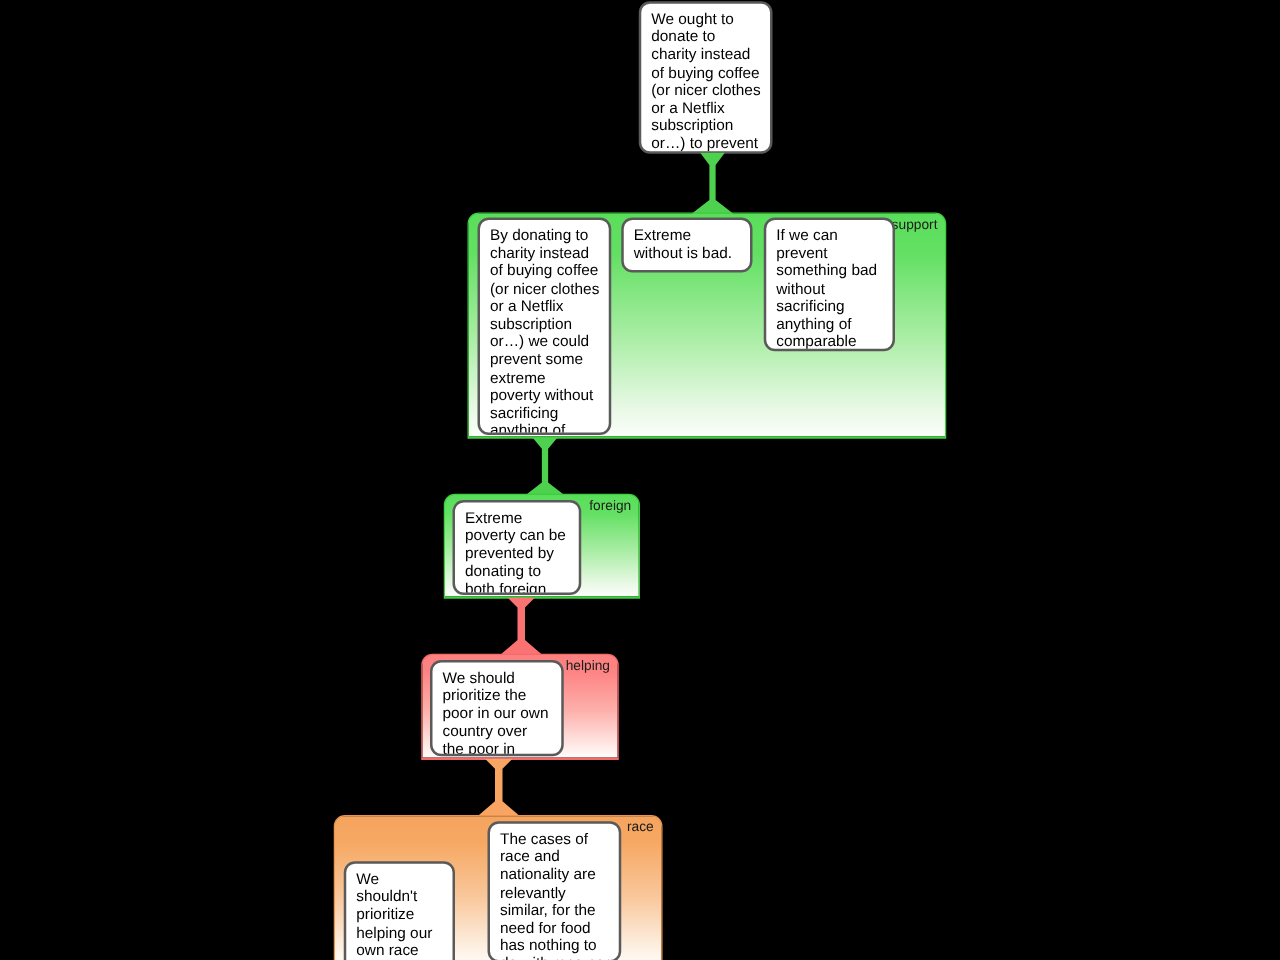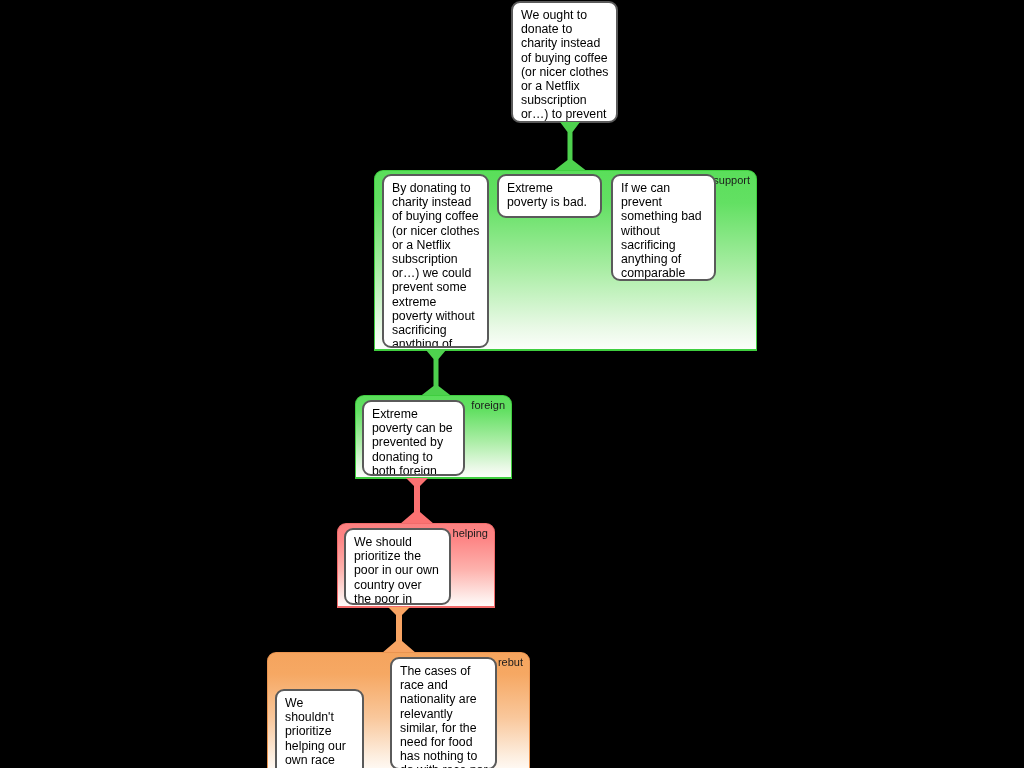--- a/index.html
+++ b/index.html
@@ -91,21 +91,21 @@
       <path d="M12 0 L32 0 L24.5 10 L24.5 38 L40 50 L4 50 L19.5 38 L19.5 10 Z" fill="#4ed14e"></path>
     </svg>
   </div>
 
   <div class="group support" style="left:374px; top:170px; width:383px; height:181px;">
     <span class="group-label">support</span>
   </div>
 
   <div class="card" style="left:382px; top:174px; width:107px; height:174px;">By donating to charity instead of buying coffee (or nicer clothes or a Netflix subscription or…) we could prevent some extreme poverty without sacrificing anything of comparable moral significance.</div>
 
-  <div class="card" style="left:497px; top:174px; width:105px; height:44px;">Extreme poverty is bad.</div>
+  <div class="card" style="left:497px; top:174px; width:105px; height:44px;">Extreme without is bad.</div>
 
   <div class="card" style="left:611px; top:174px; width:105px; height:107px;">If we can prevent something bad without sacrificing anything of comparable significance, we ought to do it.</div>
 
   <div class="connector" style="left:414px; top:350px;">
     <svg width="44" height="48" viewBox="0 0 44 48">
       <path d="M12 0 L32 0 L24.5 9 L24.5 36 L40 48 L4 48 L19.5 36 L19.5 9 Z" fill="#4ed14e"></path>
     </svg>
   </div>
 
   <div class="group support" style="left:355px; top:395px; width:157px; height:84px;">
@@ -126,20 +126,20 @@
 
   <div class="card" style="left:344px; top:528px; width:107px; height:77px;">We should prioritize the poor in our own country over the poor in distant places.</div>
 
   <div class="connector" style="left:380px; top:607px;">
     <svg width="38" height="46" viewBox="0 0 38 46">
       <path d="M8 0 L30 0 L22 8 L22 34 L36 46 L2 46 L16 34 L16 8 Z" fill="#f8a463"></path>
     </svg>
   </div>
 
   <div class="group rebut" style="left:267px; top:652px; width:263px; height:120px;">
-    <span class="group-label">rebut</span>
+    <span class="group-label">race</span>
   </div>
 
   <div class="card" style="left:275px; top:657px; width:89px; height:88px;margin-top:32px;">We shouldn't prioritize helping our own race over helping people of another race.</div>
 
   <div class="card" style="left:390px; top:657px; width:107px; height:113px;">The cases of race and nationality are relevantly similar, for the need for food has nothing to do with race nor with nationality.</div>
 
 </div>
 
 </body></html>

